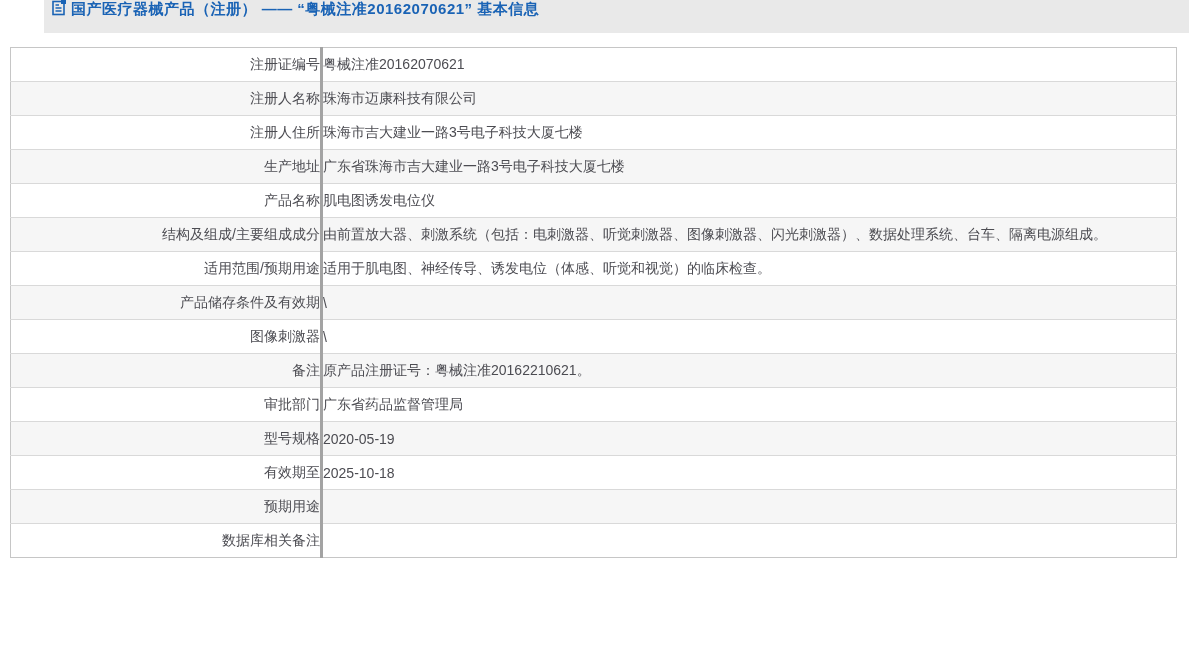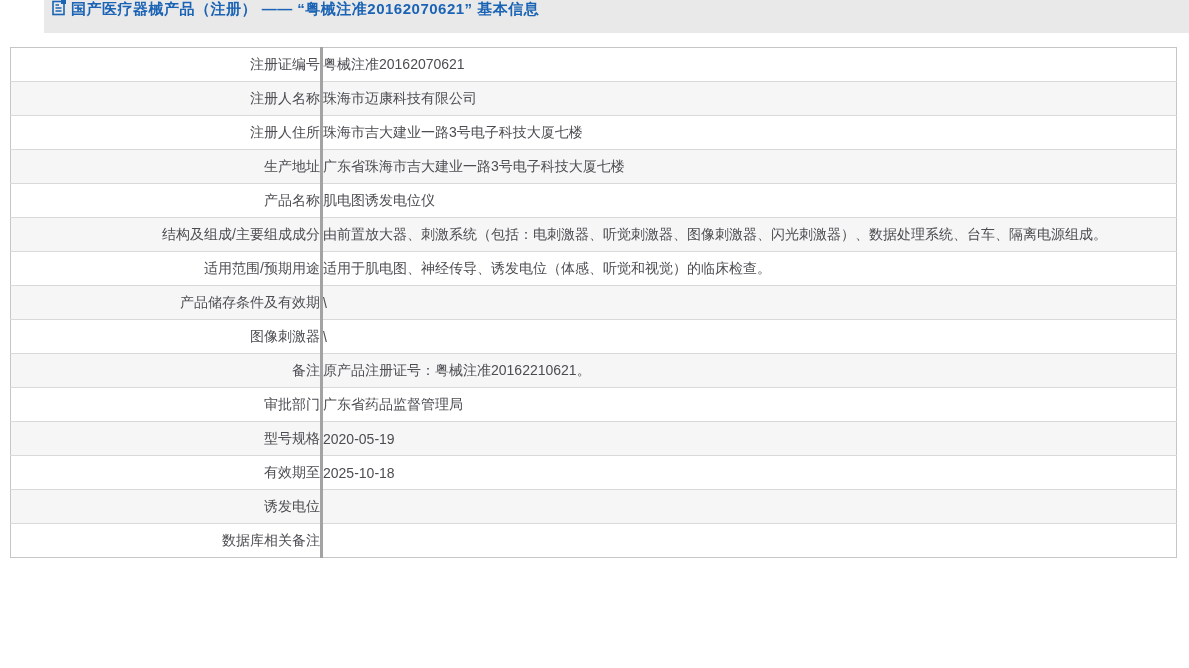--- a/index.html
+++ b/index.html
@@ -138,21 +138,21 @@
       </tr>
       <tr>
         <td class="label">型号规格</td>
         <td class="value">2020-05-19</td>
       </tr>
       <tr>
         <td class="label">有效期至</td>
         <td class="value">2025-10-18</td>
       </tr>
       <tr>
-        <td class="label">诱发电位</td>
+        <td class="label">预期用途</td>
         <td class="value"></td>
       </tr>
       <tr>
         <td class="label">数据库相关备注</td>
         <td class="value"></td>
       </tr>
     </tbody>
   </table>
 </div>
 

